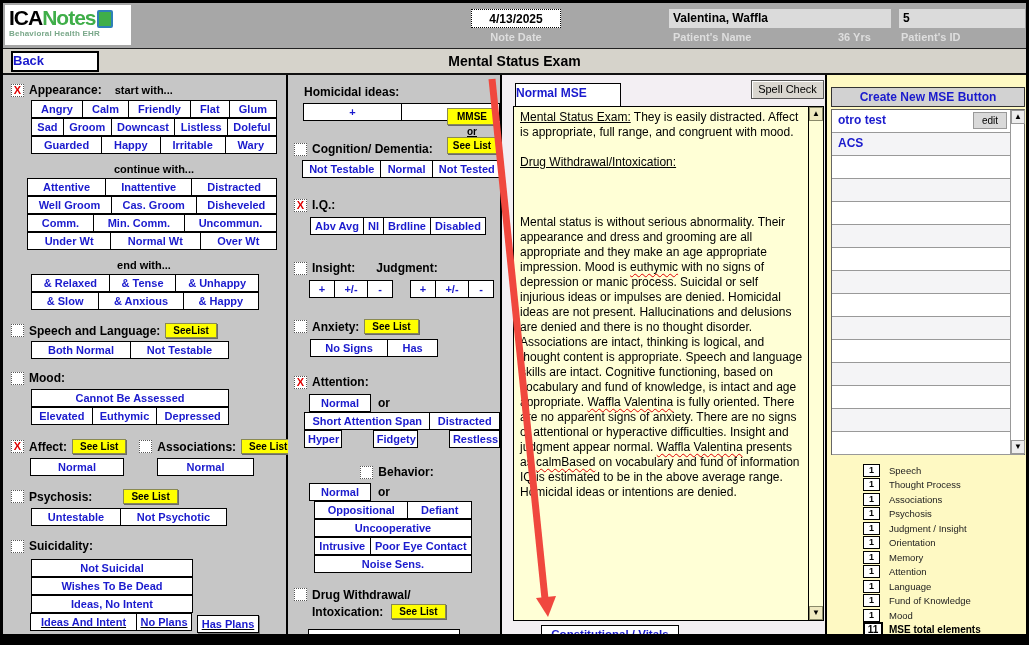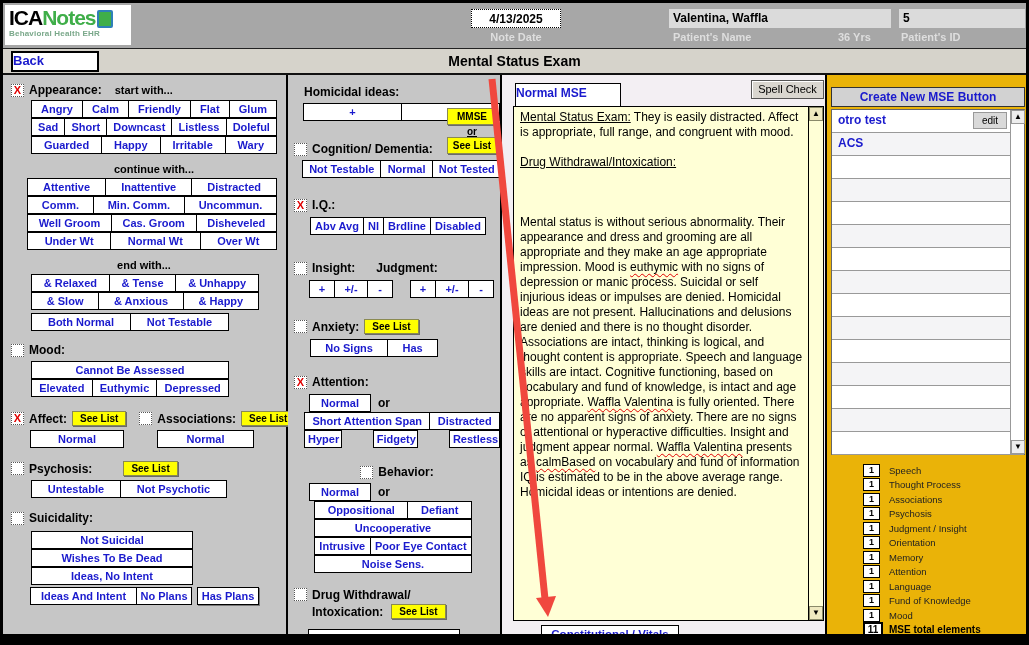--- a/index.html
+++ b/index.html
@@ -23,21 +23,21 @@
   .toolbar { position: absolute; left: 0; top: 45px; width: 100%; height: 27px; background: #d6d3cb;
              border-top: 1px solid #222; border-bottom: 2px solid #111; }
   .back-btn { position: absolute; left: 8px; top: 2px; width: 88px; height: 21px; background: #fff;
               border: 2px solid #000; color: #1a1acd; font-weight: bold; font-size: 13px; text-align: left; cursor: pointer; }
   .page-title { position: absolute; left: 0; right: 0; top: 4px; text-align: center; font-size: 14px; font-weight: bold; color: #000; }
 
   
   .left-col  { position: absolute; left: 0;   top: 72px; width: 285px; height: 565px; background: #c6c6c6; border-right: 2px solid #000; padding: 6px 0 0 8px; }
   .mid-col   { position: absolute; left: 285px; top: 72px; width: 214px; height: 565px; background: #c6c6c6; border-right: 2px solid #000; padding: 6px 0 0 6px; }
   .note-region { position: absolute; left: 499px; top: 72px; width: 325px; height: 565px; background: #f3eff3; border-right: 2px solid #000; }
-  .right-panel { position: absolute; left: 824px; top: 72px; width: 202px; height: 565px; background: #eab308; }
+  .right-panel { position: absolute; left: 824px; top: 72px; width: 202px; height: 565px; background: #fef9c3; }
   .bottom-bar { position: absolute; left: 0; bottom: 0; width: 100%; height: 8px; background: #000; }
 
   
   .sec-head { display: flex; align-items: center; gap: 5px; margin-top: 10px; }
   .cb { width: 13px; height: 13px; background: #fff; border: 1px dotted #555; flex: 0 0 13px;
         font-size: 11px; font-weight: bold; color: #e00000; text-align: center; line-height: 11px; }
   .sec-label { font-size: 12px; font-weight: bold; color: #000; white-space: nowrap; }
   .hint { font-size: 11px; font-weight: bold; color: #000; text-align: center; }
   .brow { display: flex; }
   .wb { flex: 1 1 auto; background: #fff; border: 1px solid #000; color: #1a1acd; font-weight: bold;
@@ -123,69 +123,74 @@
     <div style="width:246px; margin:3px 0 0 20px;">
       <div class="brow">
         <div class="wb">Angry</div>
         <div class="wb">Calm</div>
         <div class="wb">Friendly</div>
         <div class="wb">Flat</div>
         <div class="wb">Glum</div>
       </div>
       <div class="brow">
         <div class="wb">Sad</div>
-        <div class="wb">Short</div>
+        <div class="wb">Groom</div>
         <div class="wb">Downcast</div>
         <div class="wb">Listless</div>
         <div class="wb">Doleful</div>
       </div>
       <div class="brow">
         <div class="wb">Guarded</div>
         <div class="wb">Happy</div>
         <div class="wb">Irritable</div>
         <div class="wb">Wary</div>
       </div>
     </div>
     <div class="hint" style="width:246px; margin:9px 0 3px 20px;">continue with...</div>
     <div style="width:250px; margin-left:16px;">
       <div class="brow">
         <div class="wb">Attentive</div>
         <div class="wb">Inattentive</div>
         <div class="wb">Distracted</div>
       </div>
       <div class="brow">
+        <div class="wb">Well Groom</div>
+        <div class="wb">Cas. Groom</div>
+        <div class="wb">Disheveled</div>
+      </div>
+      <div class="brow">
         <div class="wb">Comm.</div>
         <div class="wb">Min. Comm.</div>
         <div class="wb">Uncommun.</div>
       </div>
       <div class="brow">
-        <div class="wb">Well Groom</div>
-        <div class="wb">Cas. Groom</div>
-        <div class="wb">Disheveled</div>
-      </div>
-      <div class="brow">
         <div class="wb">Under Wt</div>
         <div class="wb">Normal Wt</div>
         <div class="wb">Over Wt</div>
       </div>
     </div>
     <div class="hint" style="width:226px; margin:9px 0 3px 20px;">end with...</div>
     <div style="width:228px; margin-left:20px;">
       <div class="brow">
         <div class="wb">&amp; Relaxed</div>
         <div class="wb">&amp; Tense</div>
         <div class="wb">&amp; Unhappy</div>
       </div>
       <div class="brow">
         <div class="wb">&amp; Slow</div>
         <div class="wb">&amp; Anxious</div>
         <div class="wb">&amp; Happy</div>
       </div>
     </div>
 
+    <div class="sec-head" style="margin-top:13px;">
+      <div class="cb"></div>
+      <span class="sec-label">Speech and Language:</span>
+      <span class="yb">SeeList</span>
+    </div>
     <div class="brow" style="width:198px; margin:3px 0 0 20px;">
       <div class="wb">Both Normal</div>
       <div class="wb">Not Testable</div>
     </div>
 
     <div class="sec-head" style="margin-top:12px;">
       <div class="cb"></div>
       <span class="sec-label">Mood:</span>
     </div>
     <div style="width:198px; margin:4px 0 0 20px;">
@@ -230,21 +235,21 @@
       <div class="brow">
           <div class="wb">Not Suicidal</div>
         </div>
       <div class="brow">
           <div class="wb">Wishes To Be Dead</div>
         </div>
       <div class="brow">
           <div class="wb">Ideas, No Intent</div>
         </div>
     </div>
-    <div style="display:flex; margin-left:20px; align-items:flex-end;">
+    <div style="display:flex; margin-left:20px; align-items:flex-start;text-decoration:underline;">
       <div class="wb" style="flex:0 0 107px;">Ideas And Intent</div>
       <div class="wb" style="flex:0 0 56px;">No Plans</div>
       <div class="wb" style="flex:0 0 62px; margin-left:5px; margin-top:2px; box-shadow:1px 1px 0 #777;">Has Plans</div>
     </div>
   </div>
 
   <div class="mid-col">
     <div class="mmse-cluster">
       <div class="yb">MMSE</div>
       <div class="mmse-or">or</div>

